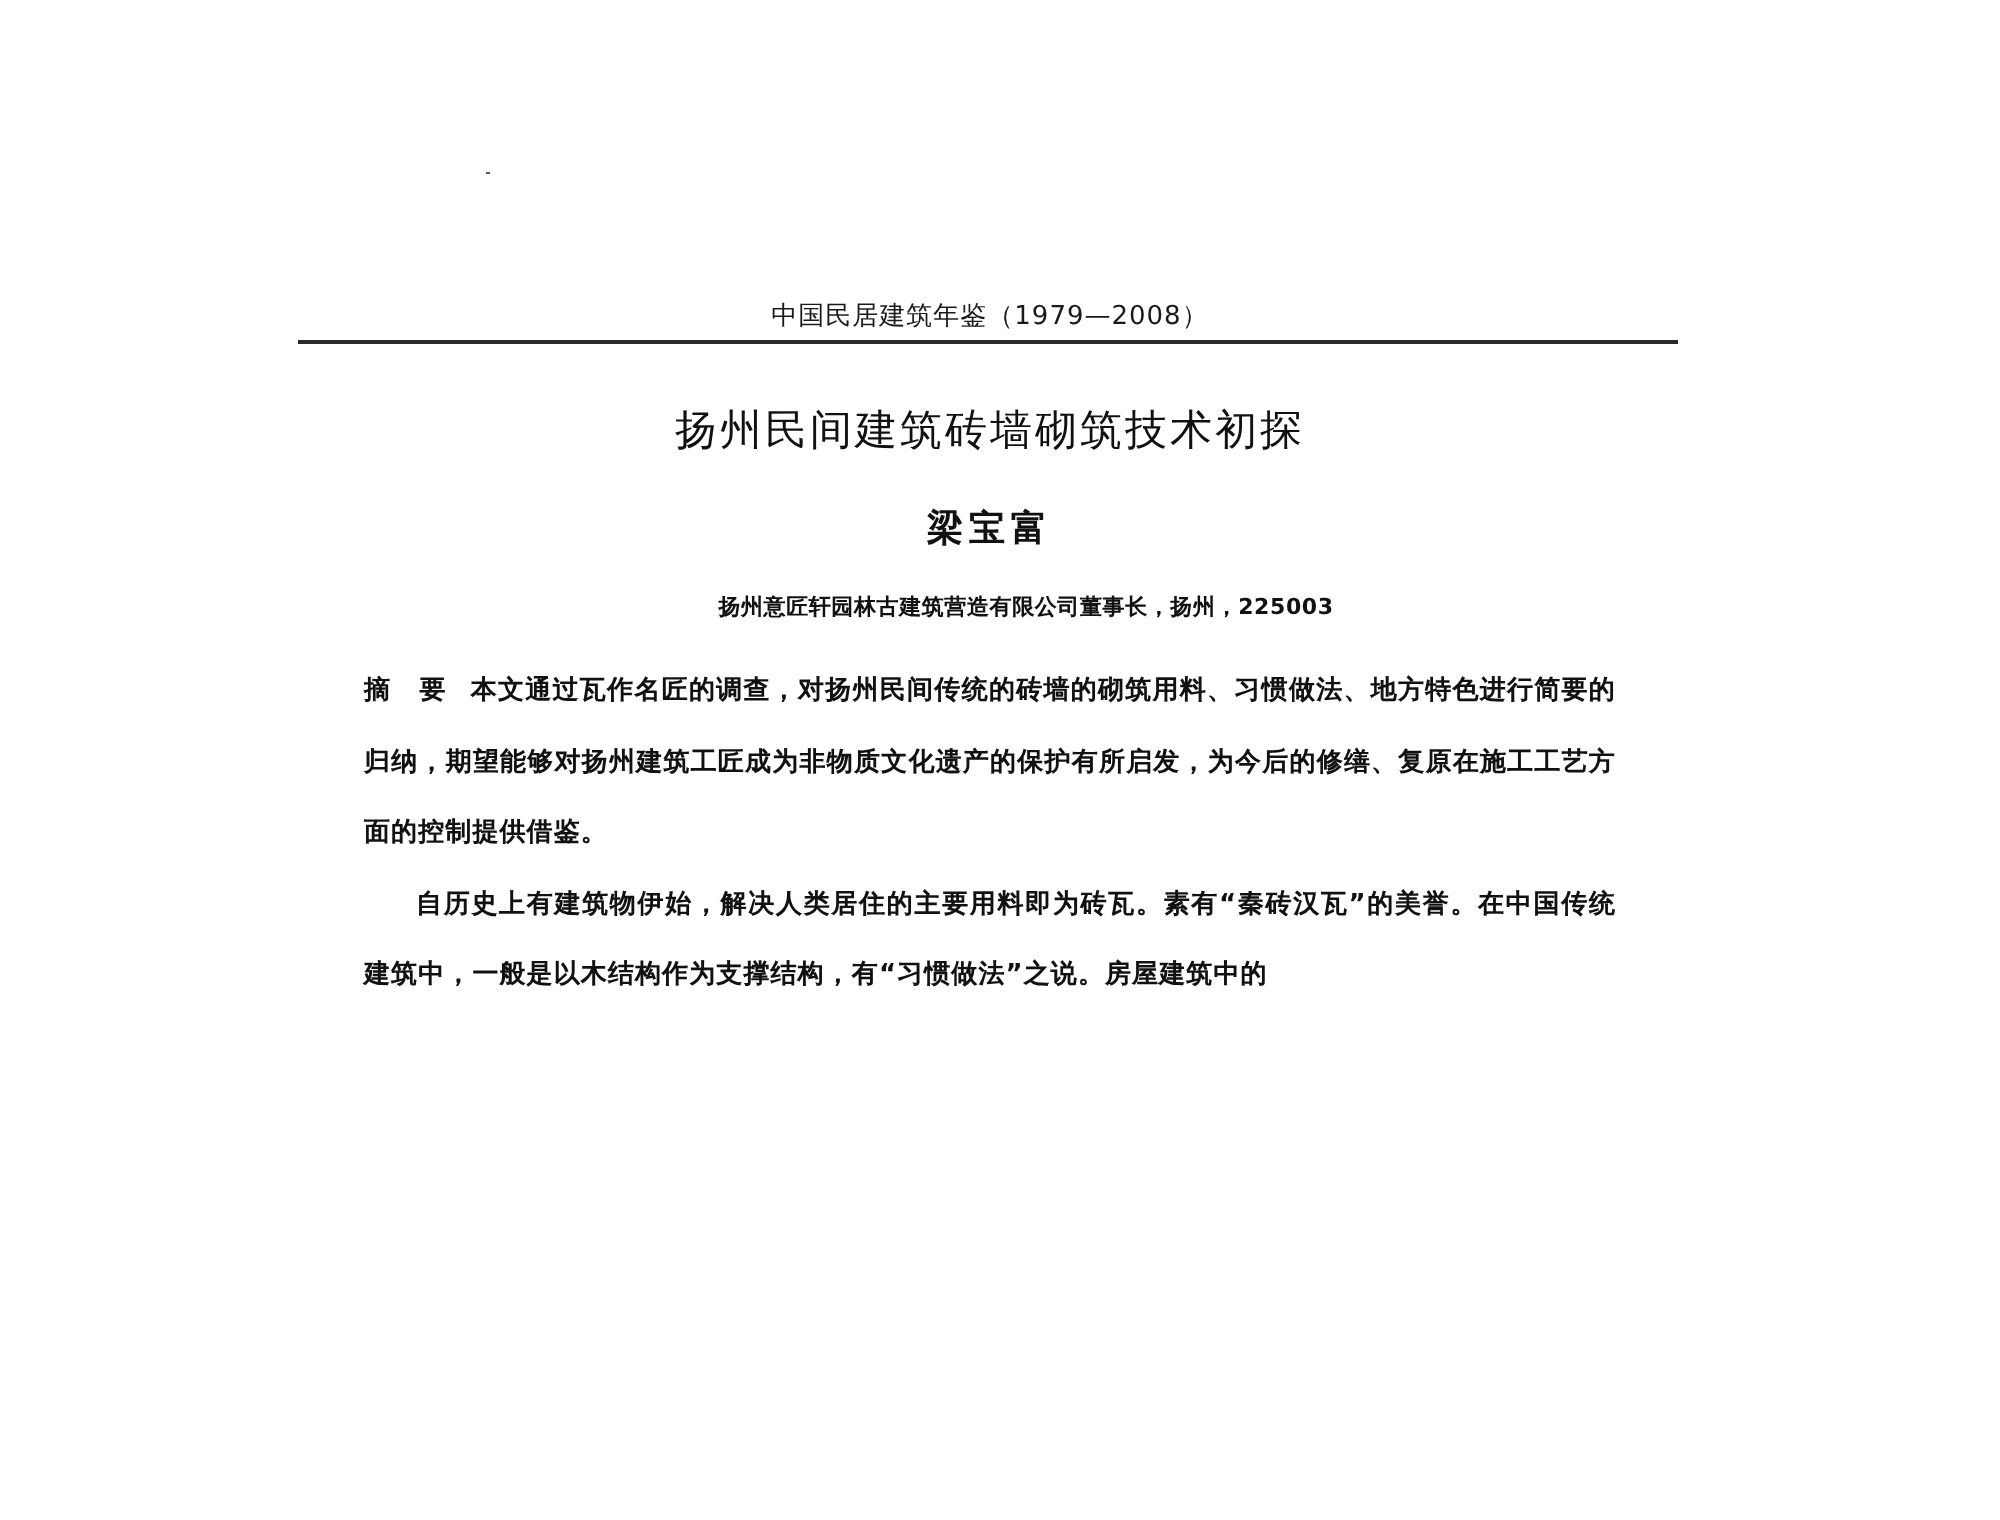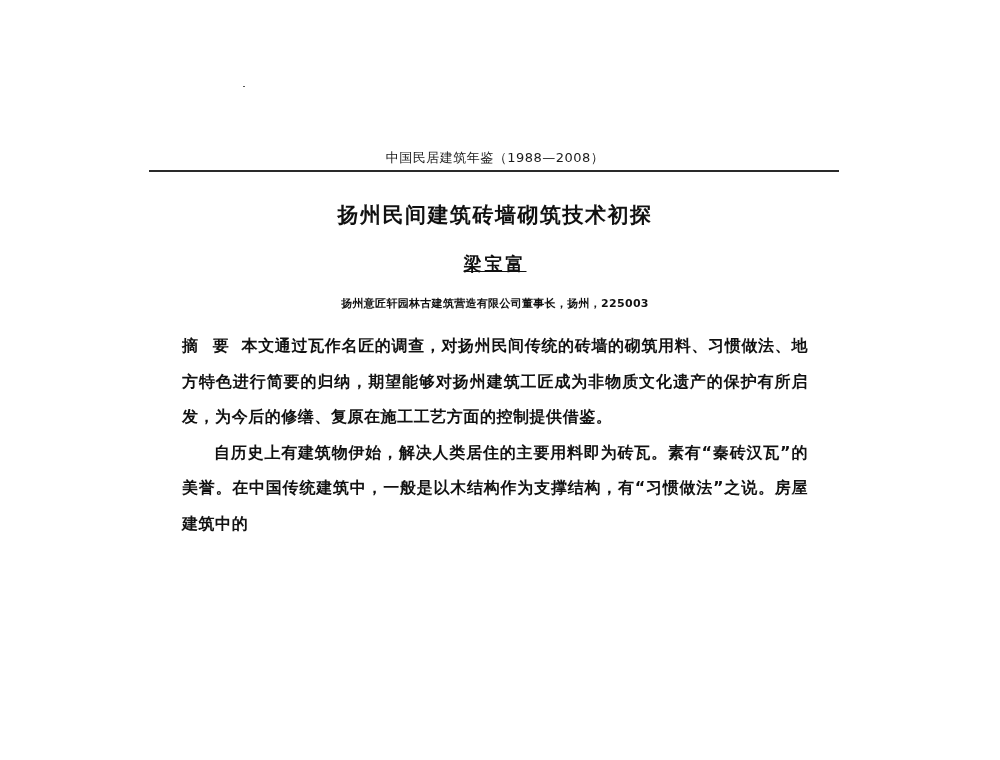--- a/index.html
+++ b/index.html
@@ -41,51 +41,50 @@
       height: 2px;
       background: #2a2a2a;
     }
     .title {
       position: absolute;
       left: 150px;
       width: 690px;
       top: 201px;
       text-align: center;
       font-size: 21px;
-      font-weight: bold;
+      font-weight: normal;
       letter-spacing: 1.5px;
       color: #111;
     }
     .author {
       position: absolute;
       left: 150px;
       width: 690px;
       top: 252px;
       text-align: center;
       font-size: 18px;
       font-weight: bold;
       letter-spacing: 3px;
-      text-decoration: underline;
     }
     .affiliation {
       position: absolute;
-      left: 150px;
+      left: 168px;
       width: 690px;
       top: 296px;
       text-align: center;
       font-size: 11px;
       font-weight: bold;
       letter-spacing: 0.3px;
     }
     .body-text {
       position: absolute;
       left: 182px;
       width: 626px;
       top: 328px;
-      font-size: 16px;
+      font-size: 13px;
       font-weight: bold;
       line-height: 35.5px;
       letter-spacing: 0.55px;
       text-align: justify;
       color: #111;
     }
     .body-text p {
       margin: 0;
     }
     .label {
@@ -97,21 +96,21 @@
     }
     .indent {
       text-indent: 2em;
     }
   </style>
 </head>
 <body>
 
 <div class="speck"></div>
 
-<div class="running-head">中国民居建筑年鉴（1988—2008）</div>
+<div class="running-head">中国民居建筑年鉴（1979—2008）</div>
 <div class="rule"></div>
 
 <h1 class="title" style="margin:0;">扬州民间建筑砖墙砌筑技术初探</h1>
 <div class="author">梁宝富</div>
 <div class="affiliation">扬州意匠轩园林古建筑营造有限公司董事长，扬州，225003</div>
 
 <div class="body-text">
   <p>
     <span class="label"><span>摘</span><span class="label-gap"></span><span>要</span></span><span>本文通过瓦作名匠的调查，对扬州民间传统的砖墙的砌筑用料、习惯做法、地方特色进行简要的归纳，期望能够对扬州建筑工匠成为非物质文化遗产的保护有所启发，为今后的修缮、复原在施工工艺方面的控制提供借鉴。</span>
   </p>

